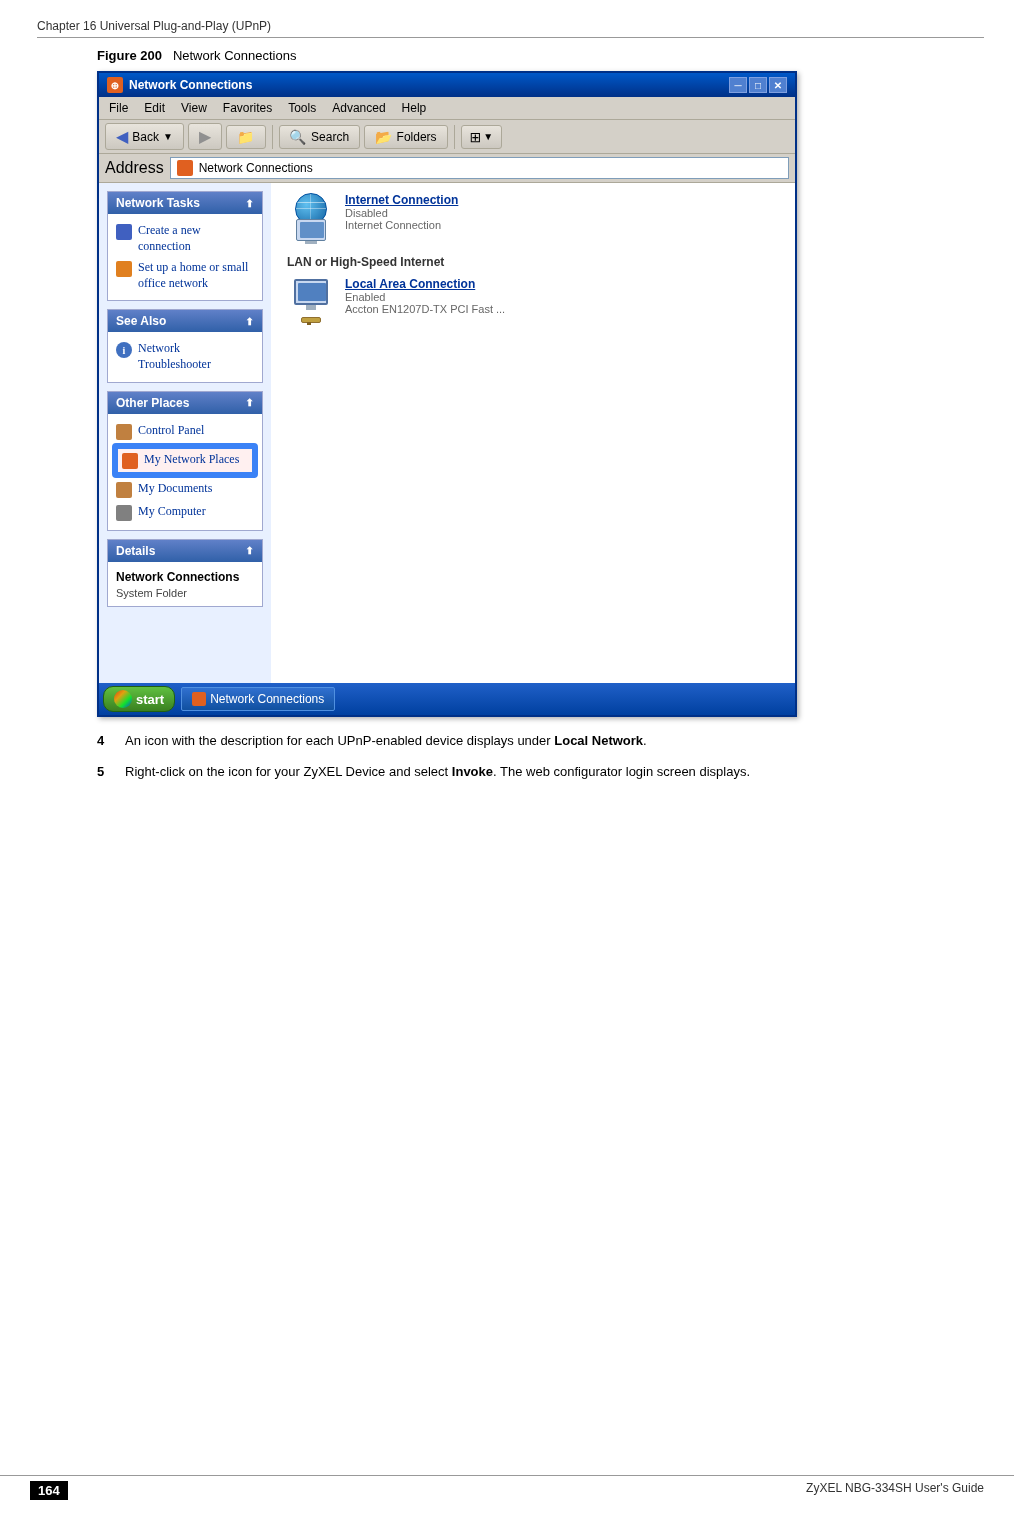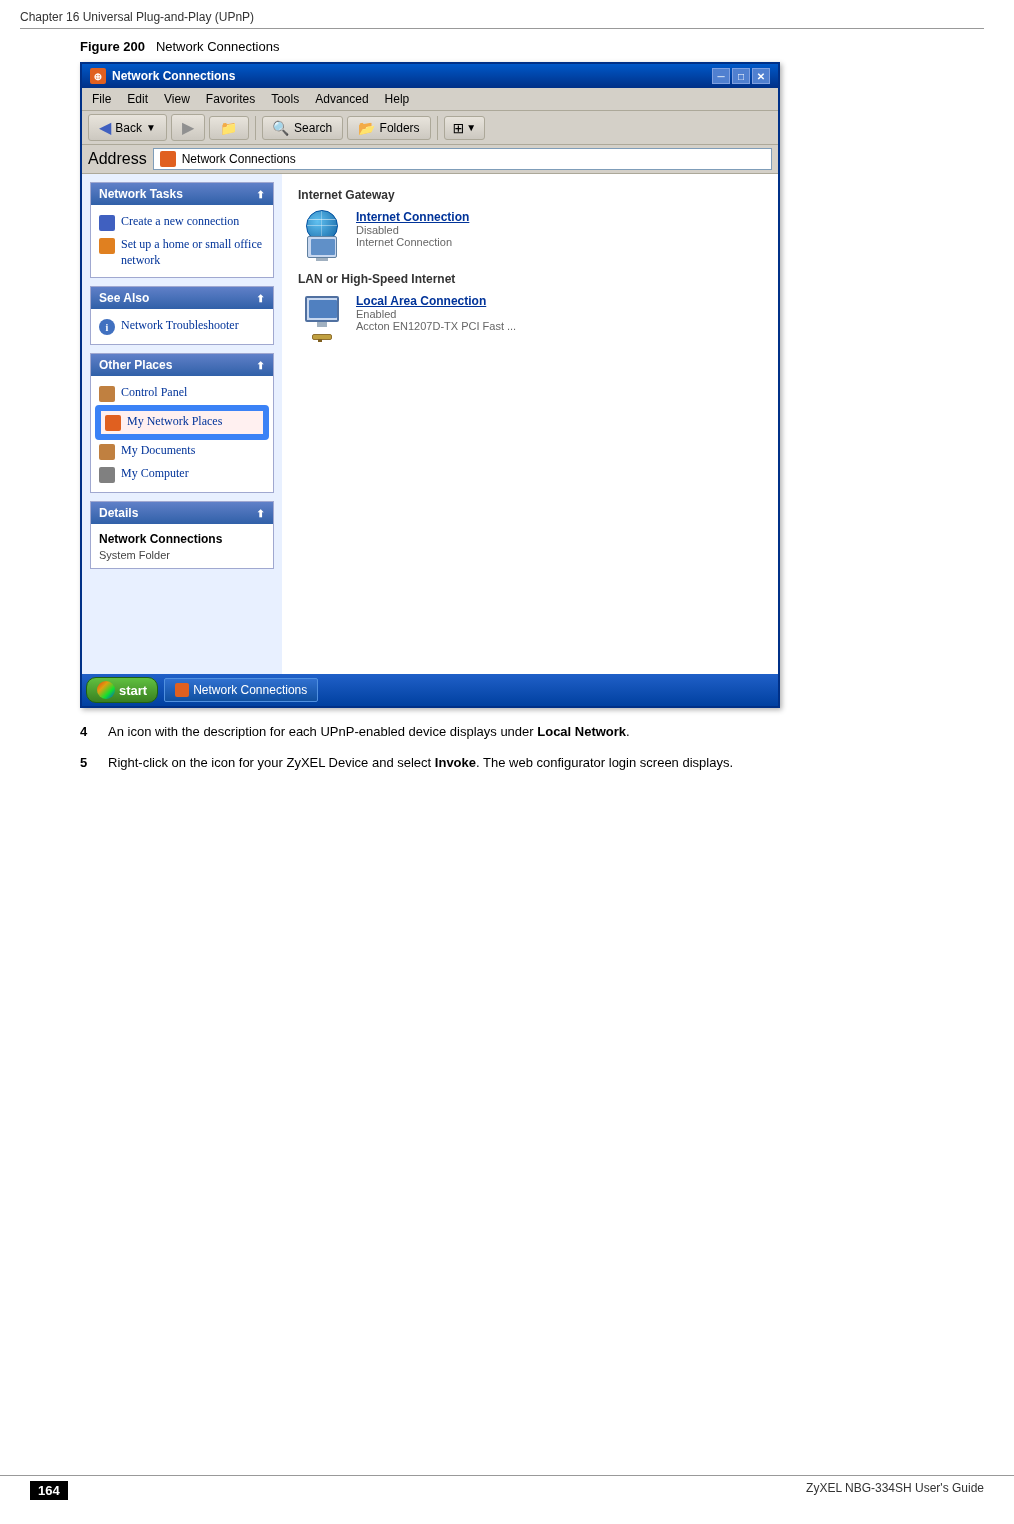--- a/index.html
+++ b/index.html
@@ -6,21 +6,22 @@
     body {
       font-family: Arial, sans-serif;
       background: #fff;
       width: 1014px;
       min-height: 1524px;
       font-size: 13px;
       color: #000;
     }
 
     .page-container {
-      padding: 10px 30px 30px 20px;
+      padding: 10px 30px 30px 37px;
+      margin-top: 9px;
     }
 
     .page-header {
       font-size: 12px;
       color: #333;
       border-bottom: 1px solid #999;
       padding-bottom: 4px;
       margin-bottom: 10px;
     }
 
@@ -207,21 +208,21 @@
 
     
     .win-content {
       display: flex;
       background: #fff;
       min-height: 500px;
     }
 
     
     .win-left-panel {
-      width: 200px;
+      width: 172px;
       background: #e8f0ff;
       flex-shrink: 0;
       padding: 8px;
     }
 
     .panel-section {
       margin-bottom: 8px;
       background: #fff;
       border: 1px solid #a0a8d0;
     }
@@ -574,21 +575,20 @@
           </div>
           <div class="panel-section-body">
             <div style="font-size:12px;font-weight:bold;padding:2px 4px;">Network Connections</div>
             <div style="font-size:11px;color:#444;padding:1px 4px;">System Folder</div>
           </div>
         </div>
       </div>
 
       <div class="win-right-content">
 
-        <div class="section-label">Internet Gateway</div>
         <div class="connection-item">
           <div class="conn-icon">
 
             <div style="position:relative;width:48px;height:48px;">
               <div style="width:32px;height:32px;border-radius:50%;background:radial-gradient(circle at 35% 35%, #60c0f0, #1060a0);position:absolute;top:0;left:8px;border:1px solid #0050a0;overflow:hidden;">
                 <div style="position:absolute;top:8px;left:0;right:0;height:1px;background:rgba(255,255,255,0.5);"></div>
                 <div style="position:absolute;top:14px;left:0;right:0;height:1px;background:rgba(255,255,255,0.4);"></div>
                 <div style="position:absolute;top:0;bottom:0;left:14px;width:1px;background:rgba(255,255,255,0.3);"></div>
               </div>
               <div style="width:30px;height:22px;background:#c8d8f0;border:1px solid #6080a0;position:absolute;bottom:0;left:9px;border-radius:2px;">

